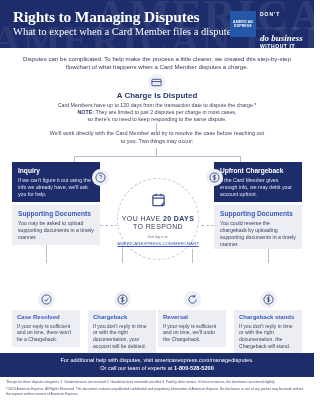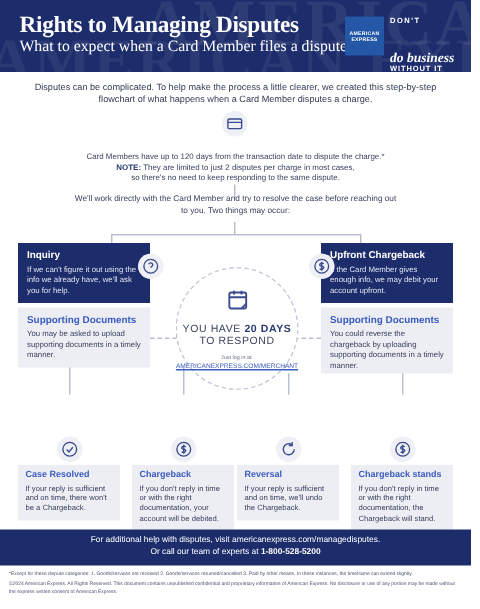--- a/index.html
+++ b/index.html
@@ -141,20 +141,21 @@
 
   <div class="flow">
 
     <div class="icon-circle" style="left:148px;top:3px;">
       <svg width="11" height="11" viewBox="0 0 24 24" fill="none" stroke="#3a4a8c" stroke-width="2">
         <rect x="2" y="5" width="20" height="14" rx="2"></rect>
           <line x1="2" y1="10" x2="22" y2="10"></line>
       </svg>
     </div>
 
+    <div class="charge-title">A Charge Is Disputed</div>
     <div class="charge-body">
       <div>Card Members have up to 120 days from the transaction date to dispute the charge.*</div>
       <div class="note">
         <b>NOTE:</b>
         <span>They are limited to just 2 disputes per charge in most cases,</span>
       </div>
       <div>so there's no need to keep responding to the same dispute.</div>
     </div>
 
     <div class="conn v" style="left:156px;top:52px;height:10px;"></div>

